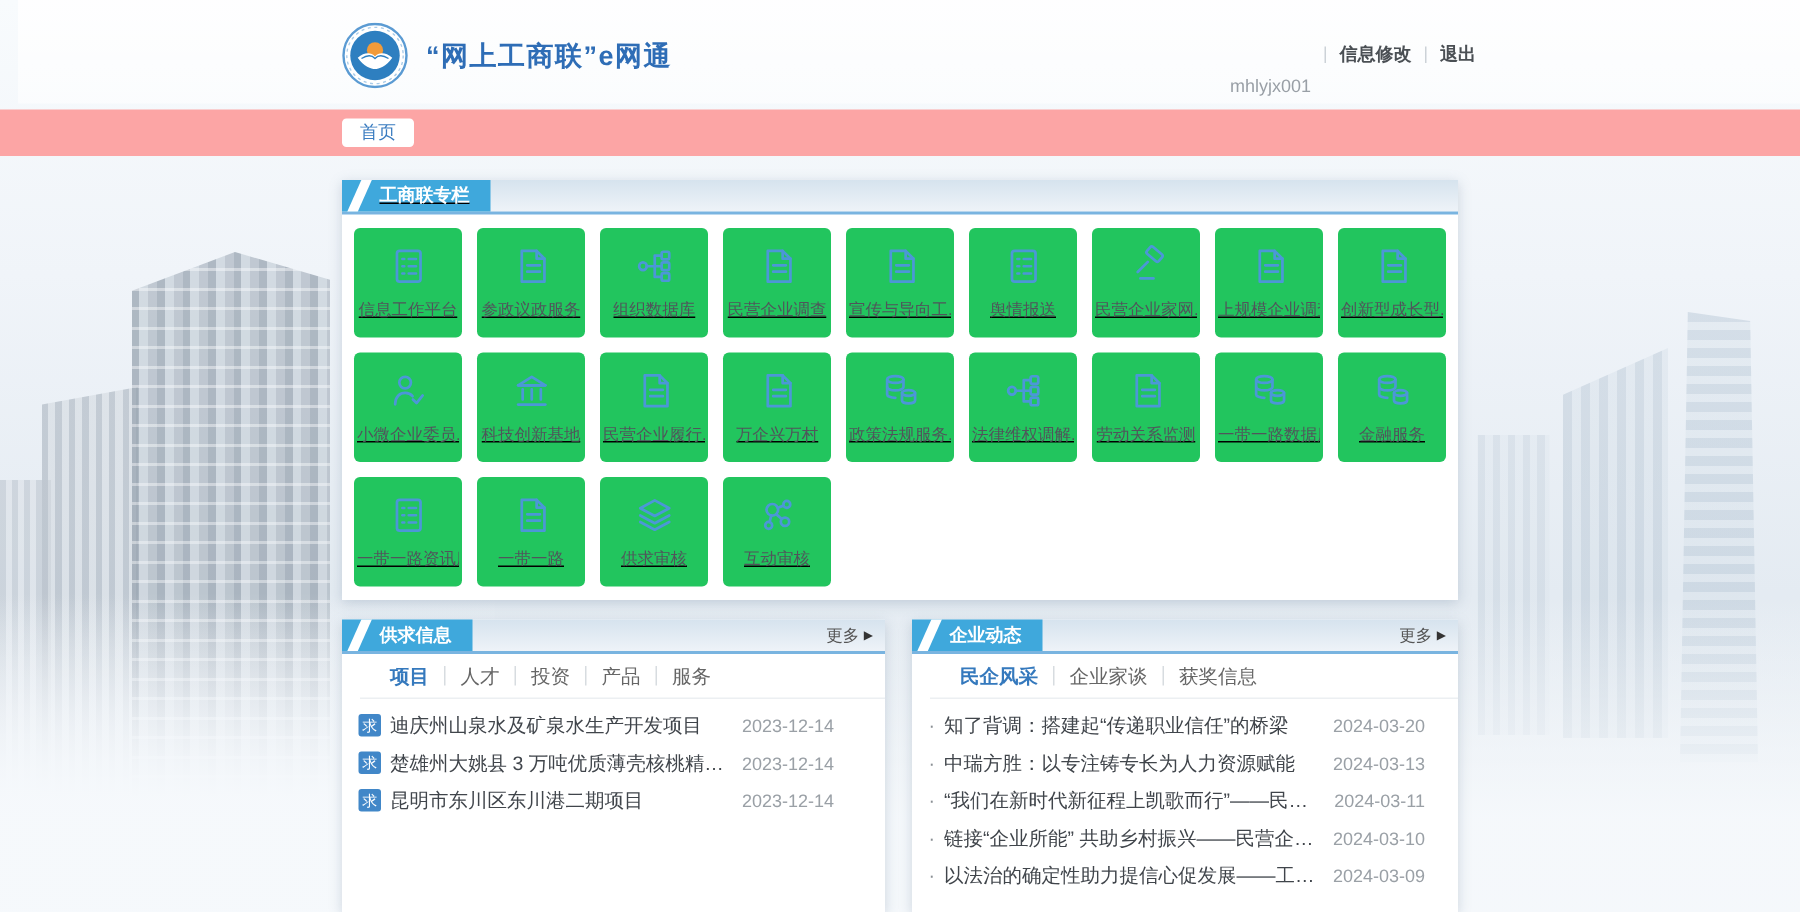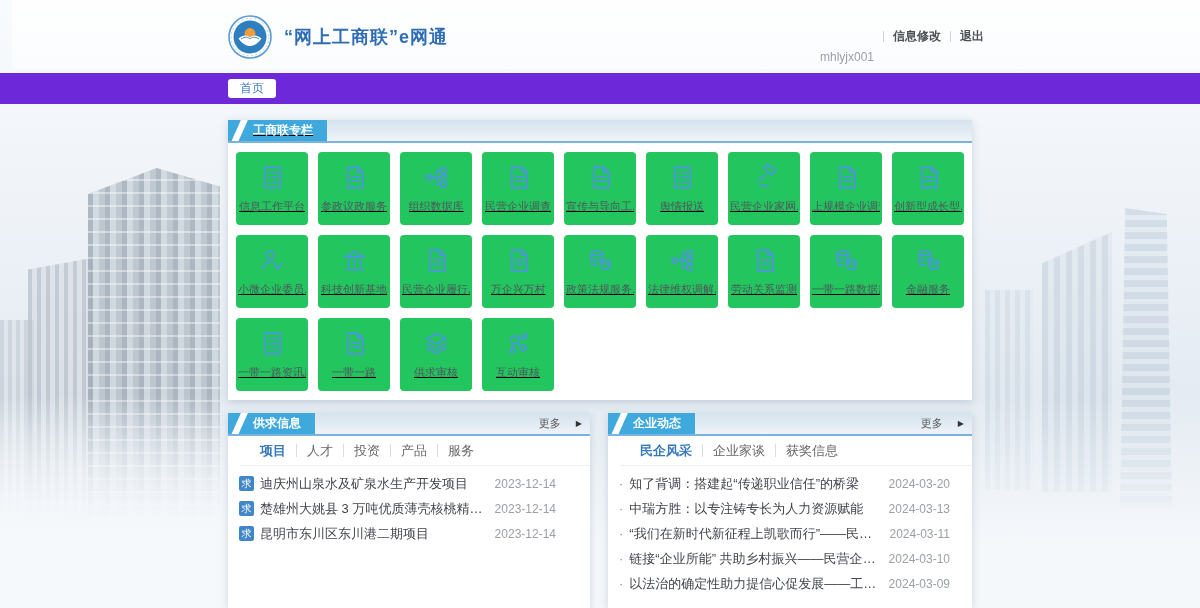--- a/index.html
+++ b/index.html
@@ -38,35 +38,35 @@
   .site-header{position:absolute;top:0;left:12px;width:100%;height:69px;
     background:linear-gradient(180deg,rgba(255,255,255,.85),rgba(255,255,255,.55));}
   .header-inner{position:absolute;left:216px;top:0;width:756px;height:73px;display:flex;align-items:center;}
   .logo{width:44px;height:44px;margin-right:12px;flex:0 0 auto;}
   .site-title{color:#2e6db6;font-size:18px;font-weight:bold;letter-spacing:1px;}
   .user-info{margin-left:auto;display:flex;align-items:center;gap:9px;font-size:12px;}
   .user-name{color:#999fa6;margin-top:40px;}
   .user-link{color:#4a4f54;font-weight:bold;cursor:pointer;}
   .u-divider{width:1px;height:11px;background:#ccd2d7;}
   
-  .navbar{position:absolute;top:73px;left:0;width:100%;height:31px;background:#6d28d9;text-align:right;}
+  .navbar{position:absolute;top:73px;left:0;width:100%;height:31px;background:#fca5a5;text-align:right;}
   .home-btn{position:absolute;left:228px;top:6px;height:19px;line-height:19px;background:#ffffff;
     color:#3a7cc0;font-size:12px;border-radius:3px;padding:0 12px;cursor:pointer;}
   
   .panel{position:absolute;background:#fff;box-shadow:0 2px 8px rgba(100,125,150,.28);}
   .panel-special{left:228px;top:120px;width:744px;height:280px;text-decoration:underline;}
   .panel-demand{left:228px;top:413px;width:362px;height:195px;}
   .panel-news{left:608px;top:413px;width:364px;height:195px;}
   .panel-head{height:21px;background:linear-gradient(180deg,#d6e3ee,#eef3f8);
     border-bottom:2px solid #79b4e0;display:flex;align-items:stretch;}
   .panel-tab{position:relative;background:#3fa8dc;color:#fff;font-size:12px;font-weight:bold;
     line-height:21px;padding:0 14px 0 25px;overflow:hidden;flex:0 0 auto;}
   .panel-tab::before{content:"";position:absolute;left:8px;top:-2px;height:26px;width:7px;
     background:#ffffff;transform:skewX(-24deg);}
-  .more-link{margin-left:auto;display:flex;align-items:center;gap:15px;font-size:11px;color:#555;
+  .more-link{margin-left:auto;display:flex;align-items:center;gap:3px;font-size:11px;color:#555;
     padding-right:8px;cursor:pointer;}
   .more-arrow{font-size:8px;color:#333;}
   
   .grid{padding:9px 8px;display:flex;flex-wrap:wrap;gap:10px;}
   .cell{width:72px;height:73px;background:#22c55e;border-radius:4px;display:flex;
     flex-direction:column;align-items:center;justify-content:center;cursor:pointer;}
   .cell svg{width:29px;height:29px;display:block;}
   .cell-label{margin-top:7px;font-size:11px;color:#50555b;white-space:nowrap;max-width:68px;overflow:hidden;}
   
   .tab-row{display:flex;align-items:center;height:29px;padding-left:10px;

